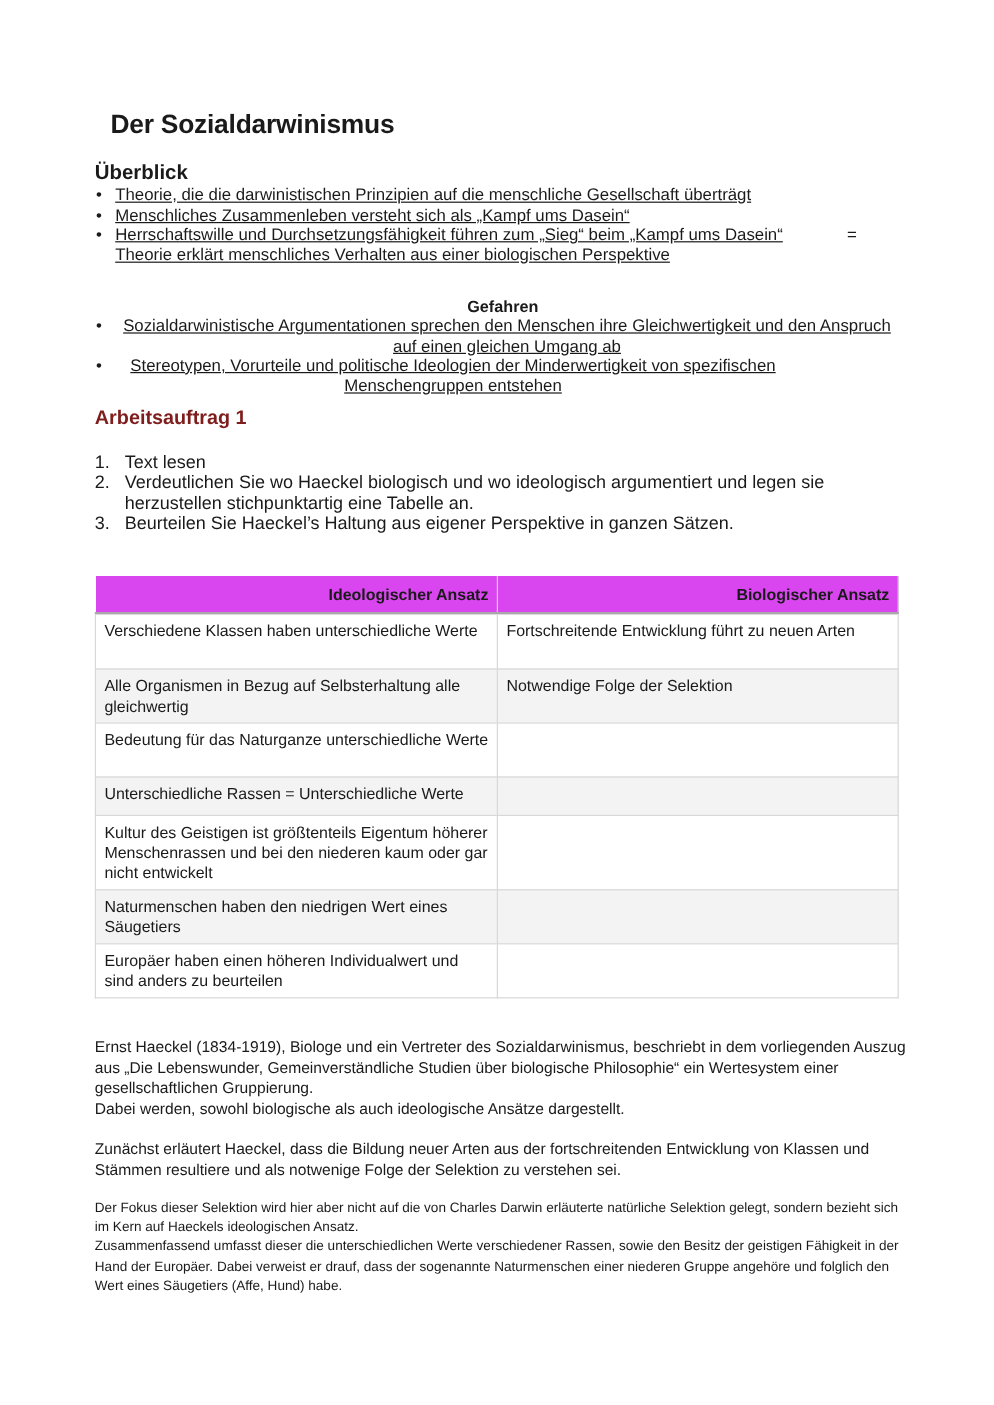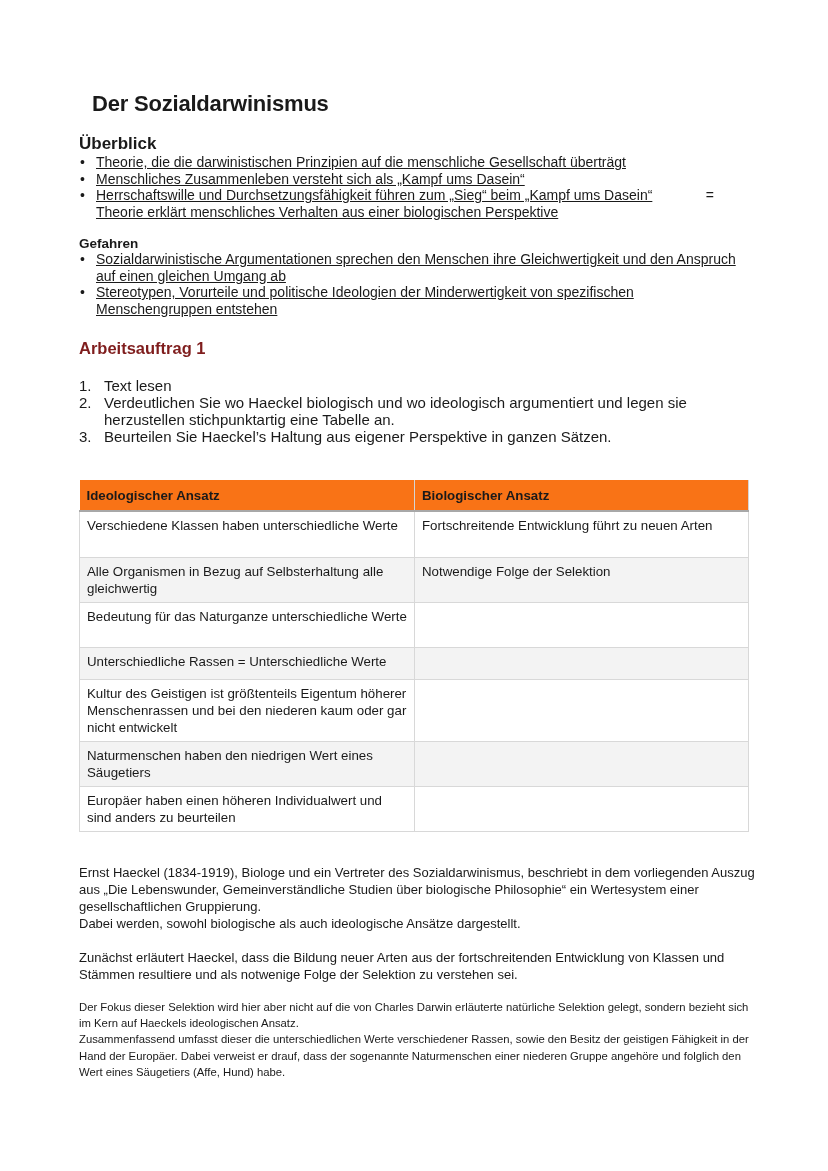--- a/index.html
+++ b/index.html
@@ -17,21 +17,21 @@
     ul.bullets li::before { content: "\2022"; position: absolute; left: 1px; top: 0; }
     .eq { position: absolute; right: 0; top: 0; }
     ol.tasks { margin: 0; padding: 0; list-style: none; }
     ol.tasks li { position: relative; padding-left: 25px; font-size: 15px; line-height: 17px; }
     ol.tasks li .num { position: absolute; left: 0; top: 0; }
     table.grid {
       position: absolute; top: 480px; left: 0; width: 670px;
       border-collapse: collapse; font-size: 13.3px; line-height: 17px;
     }
     table.grid th {
-      background: #f97316; text-align: left; font-weight: bold; height: 30px;
+      background: #d946ef; text-align: right; font-weight: bold; height: 30px;
       padding: 0 7px; border-bottom: 2px solid #a8a8a8; border-right: 1px solid #d5d5d5;
     }
     table.grid td {
       vertical-align: top; padding: 5px 7px; border: 1px solid #d8d8d8;
     }
     table.grid tr:nth-child(even) td { background: #f3f3f3; }
     table.grid td.c1 { width: 320px; }
     .para { font-size: 13px; line-height: 17px; margin: 0; }
     .small { font-size: 11.3px; line-height: 16.2px; margin: 0; }
   </style>
@@ -48,21 +48,21 @@
       <li>Theorie, die die darwinistischen Prinzipien auf die menschliche Gesellschaft überträgt</li>
       <li>Menschliches Zusammenleben versteht sich als „Kampf ums Dasein“</li>
       <li style="position:relative;">
         <span>Herrschaftswille und Durchsetzungsfähigkeit führen zum „Sieg“ beim „Kampf ums Dasein“</span>
         <span class="eq" style="right:45px;">=</span><br>
         <span>Theorie erklärt menschliches Verhalten aus einer biologischen Perspektive</span>
       </li>
     </ul>
   </section>
 
-  <section style="position:absolute; top:236px; left:0; width:680px;">
+  <section style="position:absolute; top:248px; left:0; width:680px;text-align:center;">
     <h3 class="h3">Gefahren</h3>
     <ul class="bullets" style="width:670px;">
       <li>Sozialdarwinistische Argumentationen sprechen den Menschen ihre Gleichwertigkeit und den Anspruch auf einen gleichen Umgang ab</li>
       <li style="padding-right:90px;">Stereotypen, Vorurteile und politische Ideologien der Minderwertigkeit von spezifischen Menschengruppen entstehen</li>
     </ul>
   </section>
 
   <h2 class="h-gray" style="position:absolute; top:339px; left:0;">Arbeitsauftrag 1</h2>
 
   <ol class="tasks" style="position:absolute; top:377px; left:0; width:640px;">

